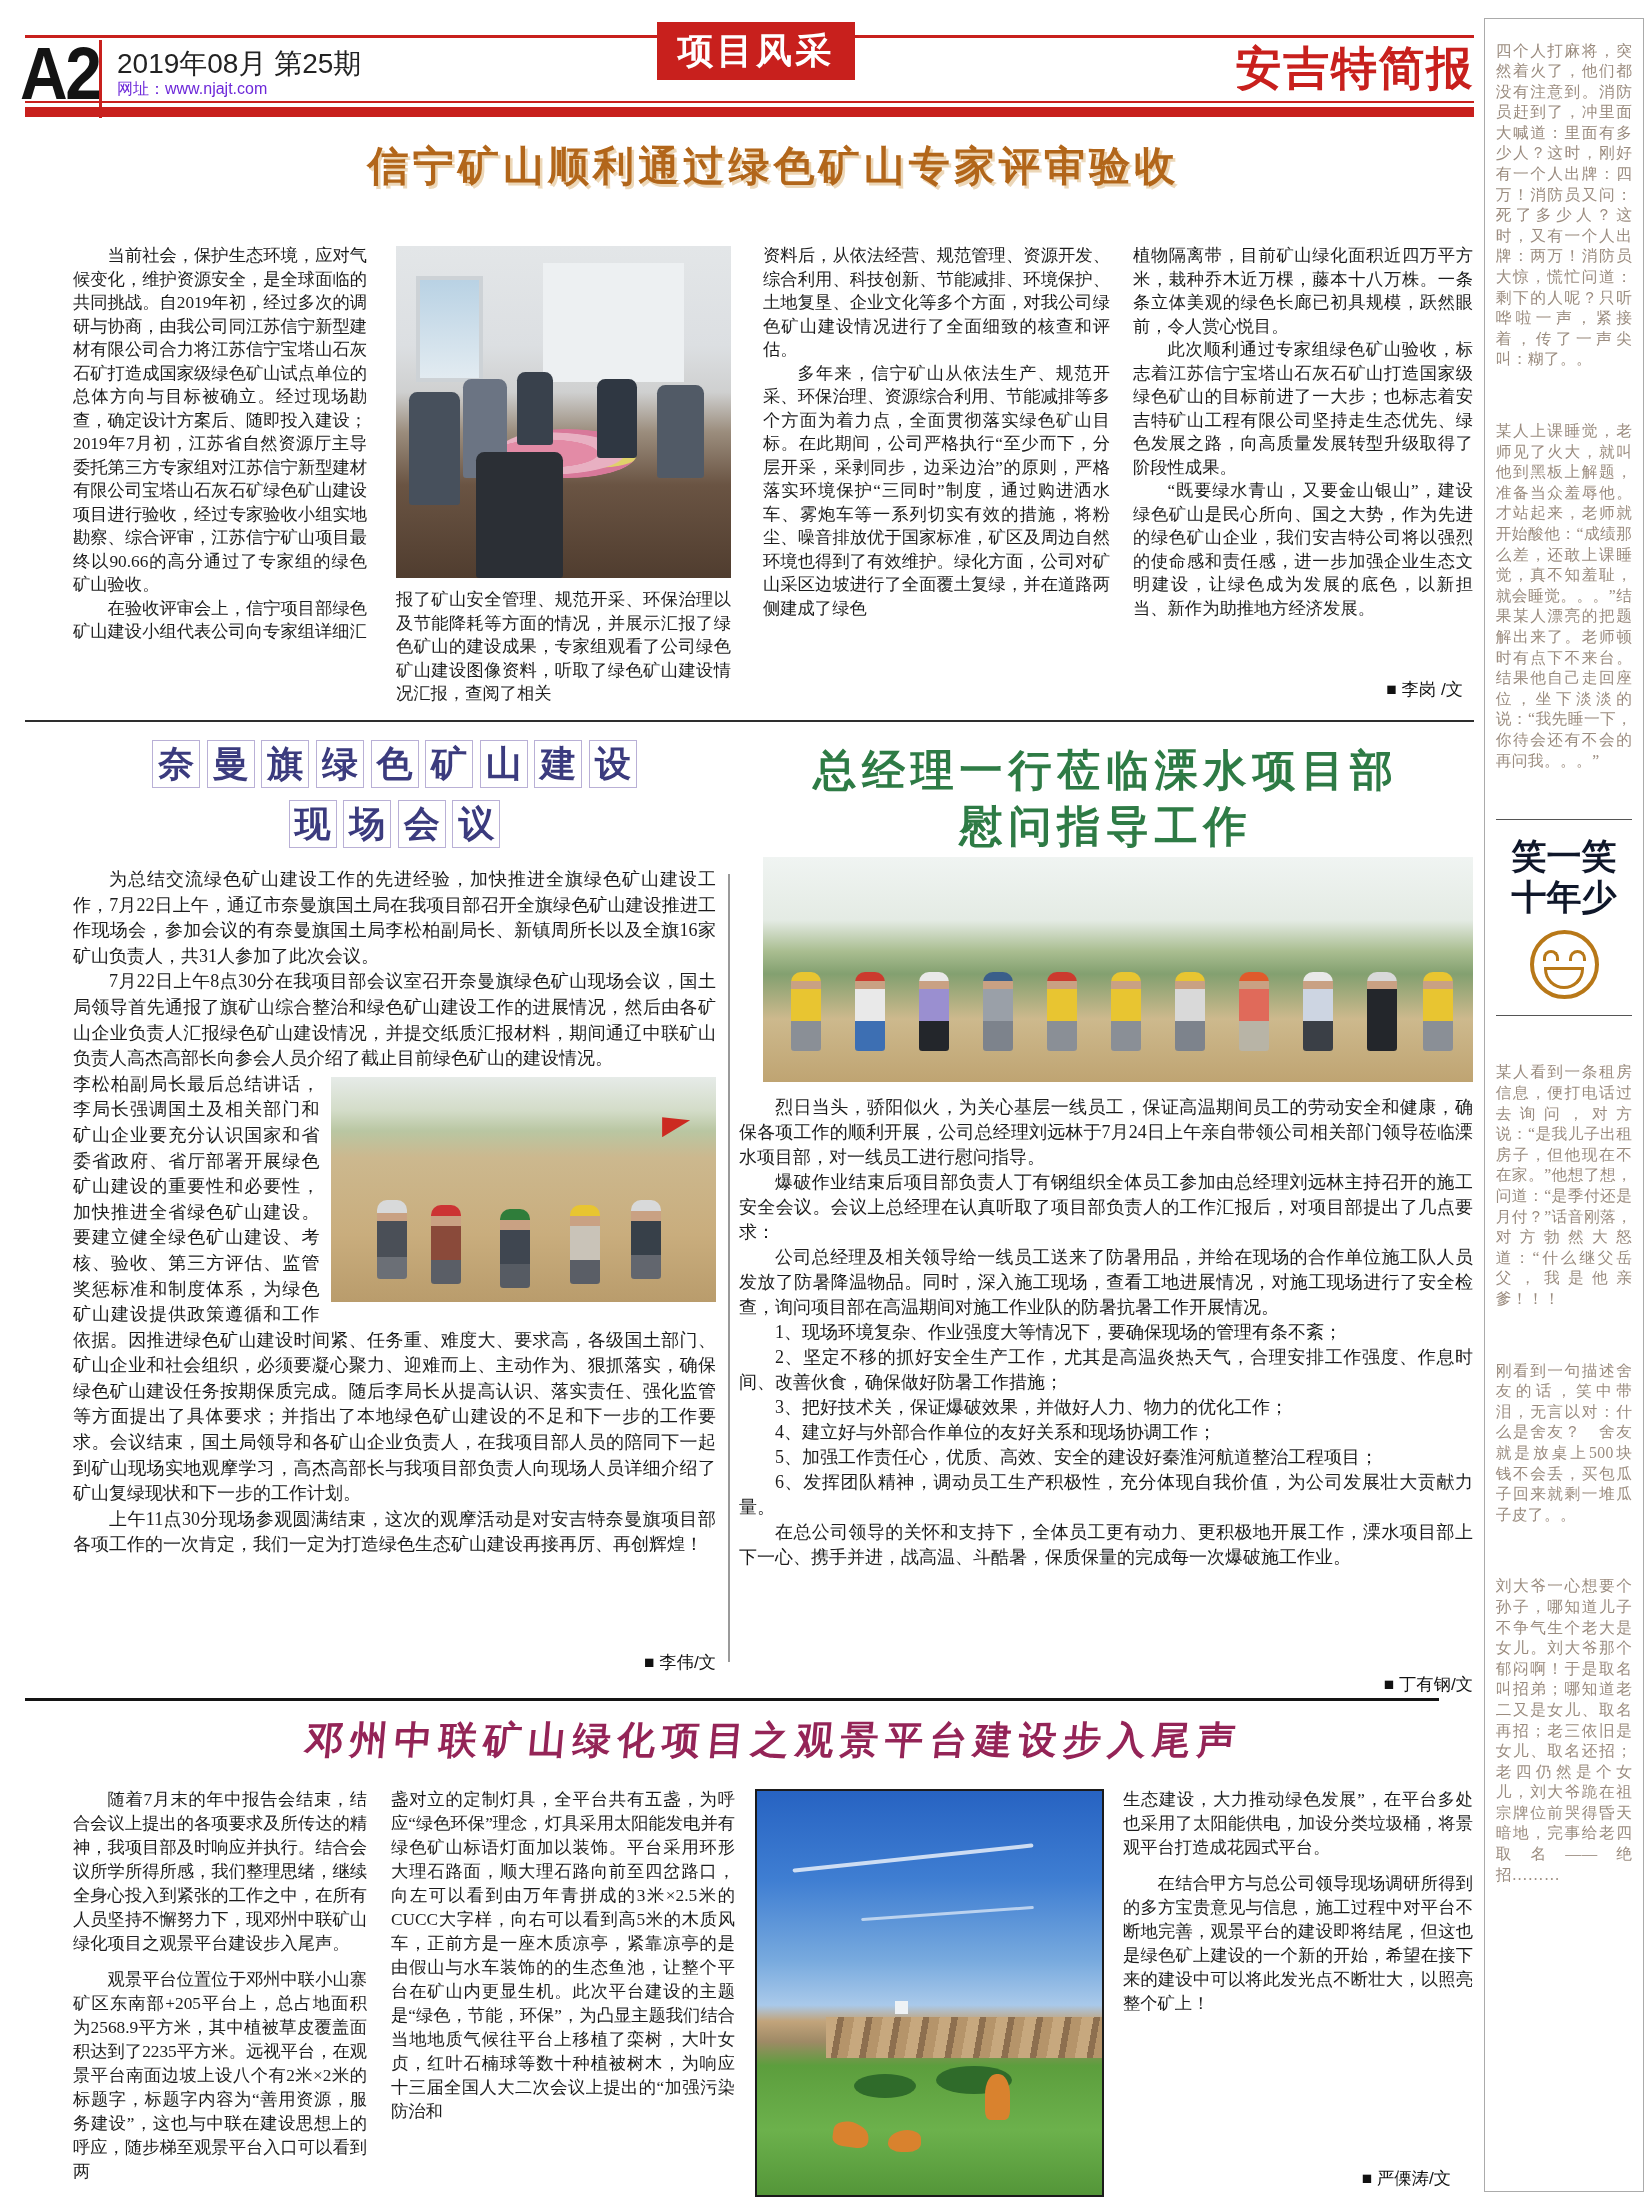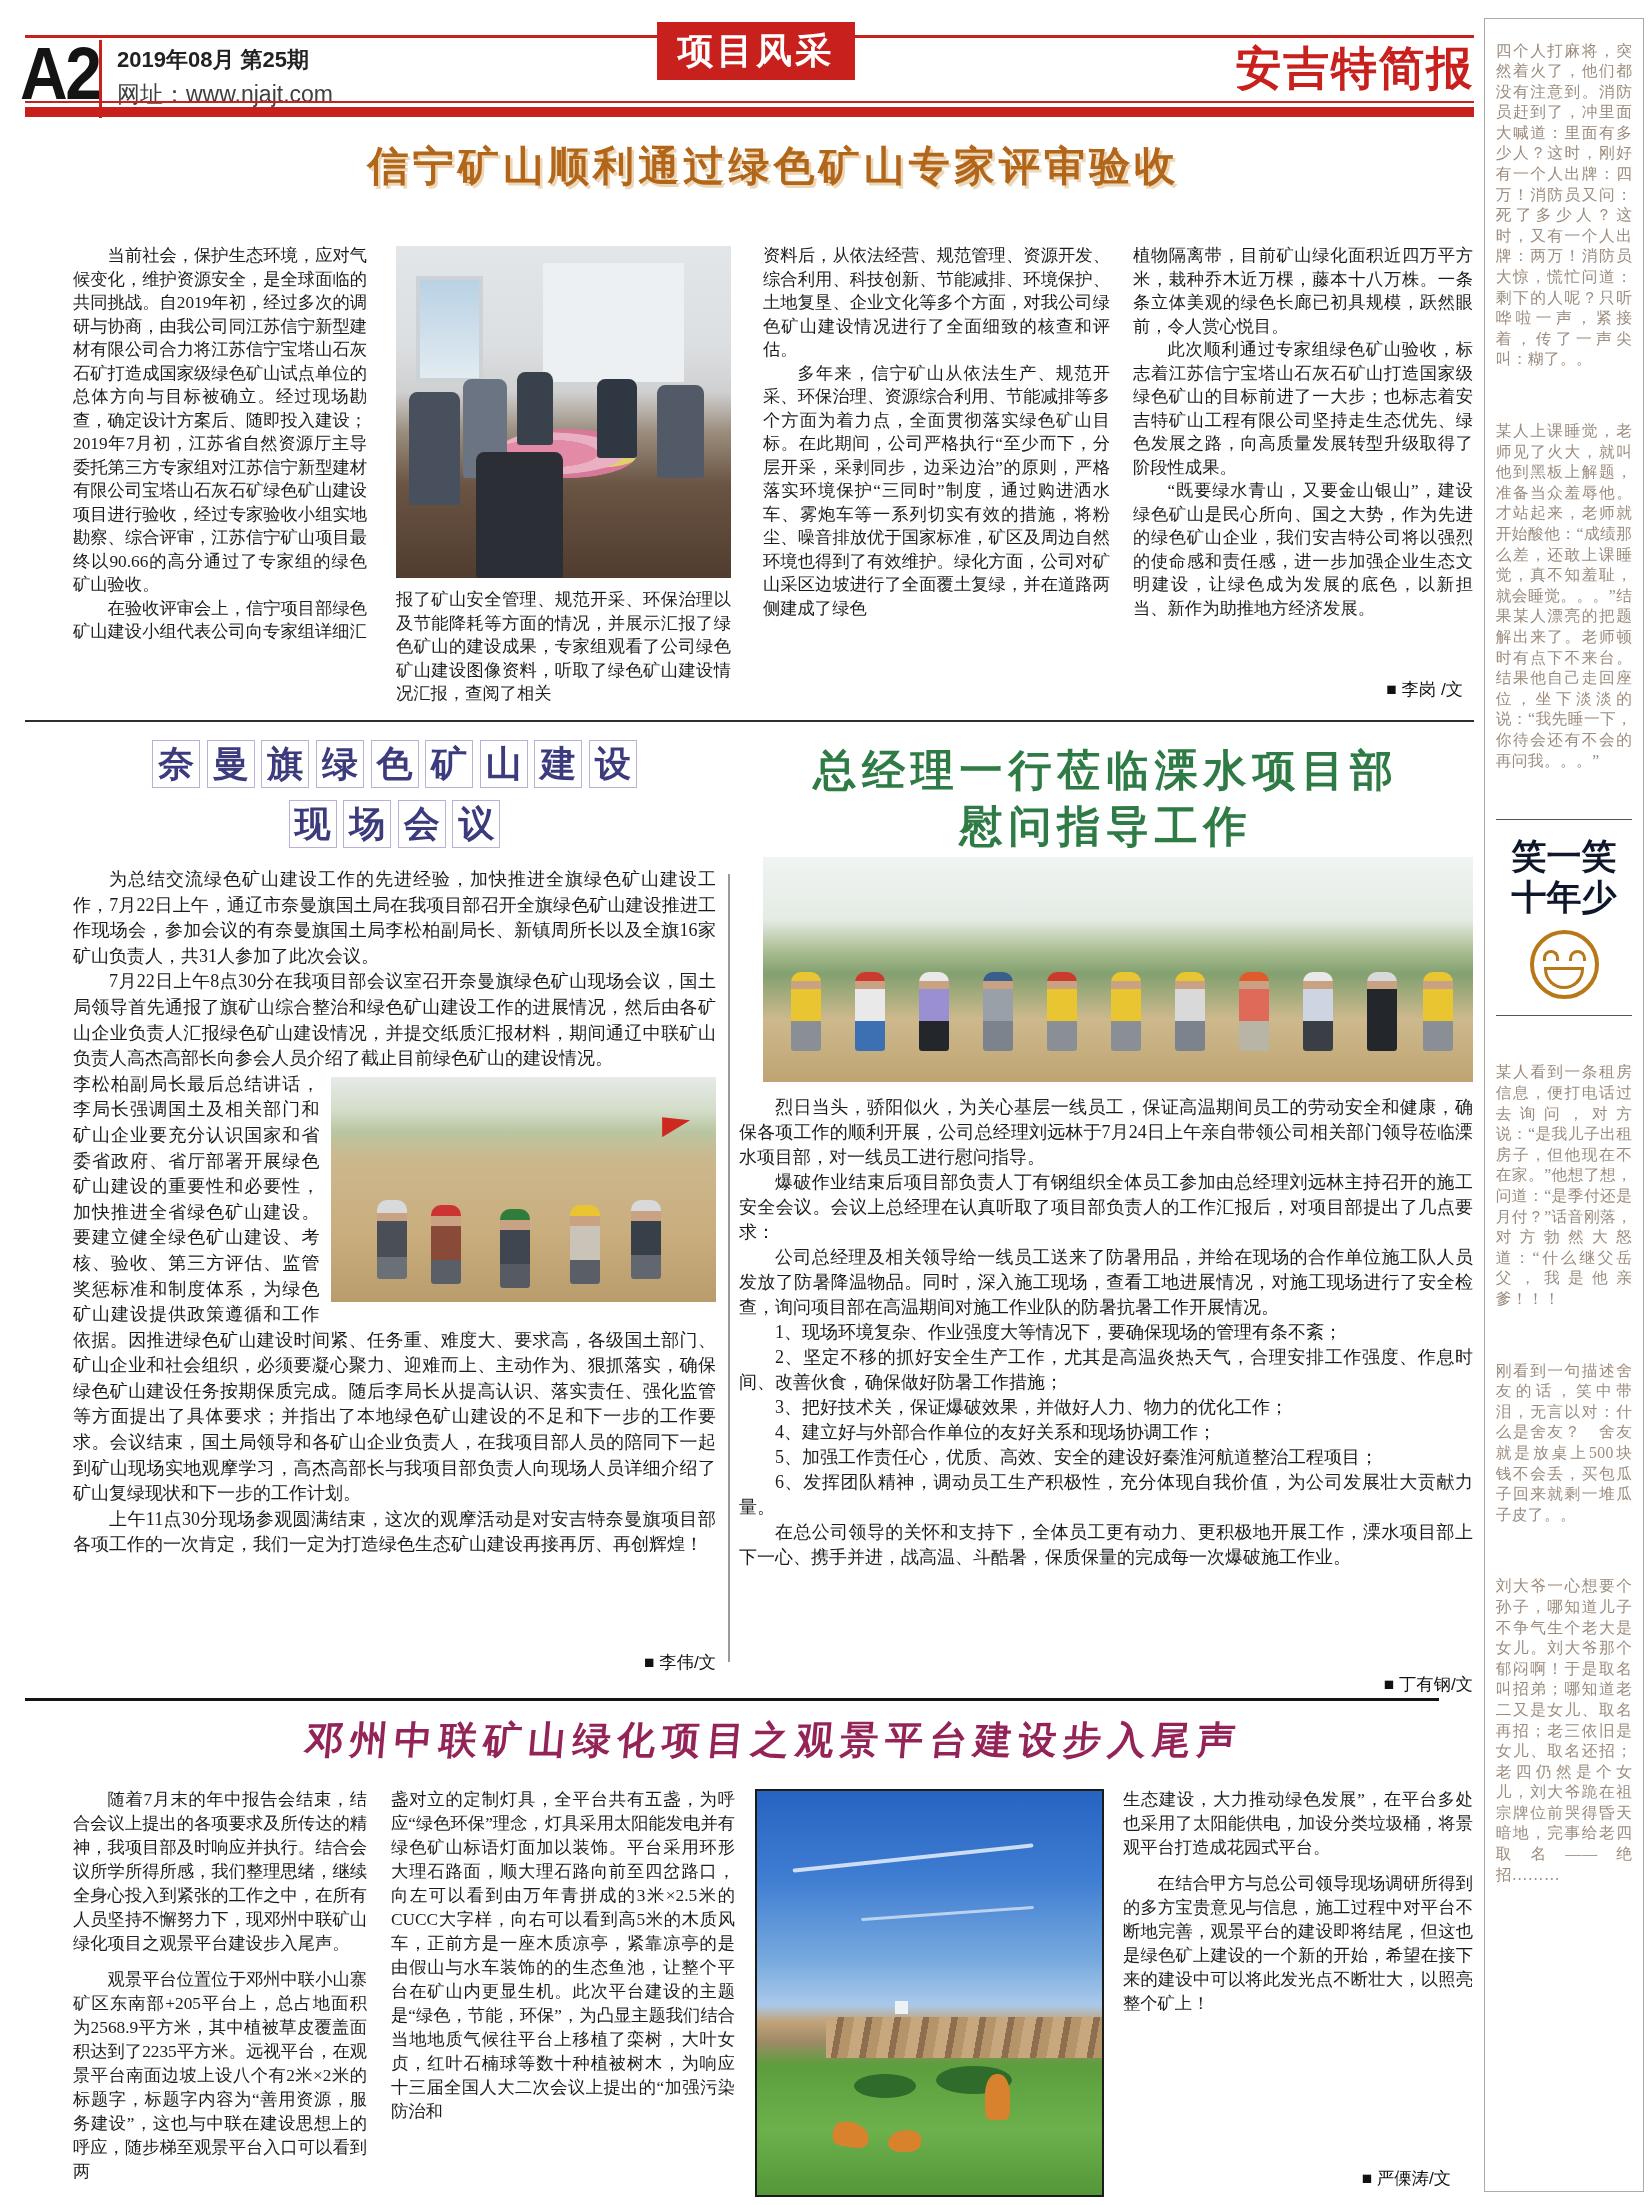--- a/index.html
+++ b/index.html
@@ -7,22 +7,22 @@
   body {
     width:1652px; height:2205px; position:relative; overflow:hidden;
     font-family:"Liberation Serif","DejaVu Serif",serif; color:#1c1c1c;
   }
 
   
   .rule-red { position:absolute; background:#c8201d; }
   .edition { position:absolute; left:20px; top:36px; font-family:"Liberation Sans",sans-serif;
              font-weight:900; font-size:66px; line-height:1; letter-spacing:-2.5px; color:#141414;
              transform:scaleY(1.12); transform-origin:top left; }
-  .issue  { position:absolute; left:117px; top:45px; font-family:"Liberation Sans",sans-serif; font-size:22px; font-weight:700; color:#222; }
-  .web    { position:absolute; left:117px; top:79px; font-family:"Liberation Sans",sans-serif; font-size:23px; color:#404040; }
+  .issue  { position:absolute; left:117px; top:45px; font-family:"Liberation Sans",sans-serif; font-size:28px; font-weight:400; color:#222; }
+  .web    { position:absolute; left:117px; top:79px; font-family:"Liberation Sans",sans-serif; font-size:16px; color:#6d28d9; }
   .banner-box { position:absolute; left:657px; top:21.5px; width:198px; height:58px; background:#c8201d;
                 color:#fff; font-family:"Liberation Sans",sans-serif; font-weight:800; font-size:36px;
                 line-height:58px; text-align:center; letter-spacing:3.3px; }
   .masthead { position:absolute; left:1173px; top:38px; width:301px; text-align:right; color:#c8201d;
               font-family:"Liberation Sans",sans-serif; font-weight:800; font-size:46px; letter-spacing:1.7px; }
 
   
   .col { position:absolute; overflow:hidden; text-align:justify; }
   .col p { text-align:justify; }
   .ind { text-indent:2em; }

